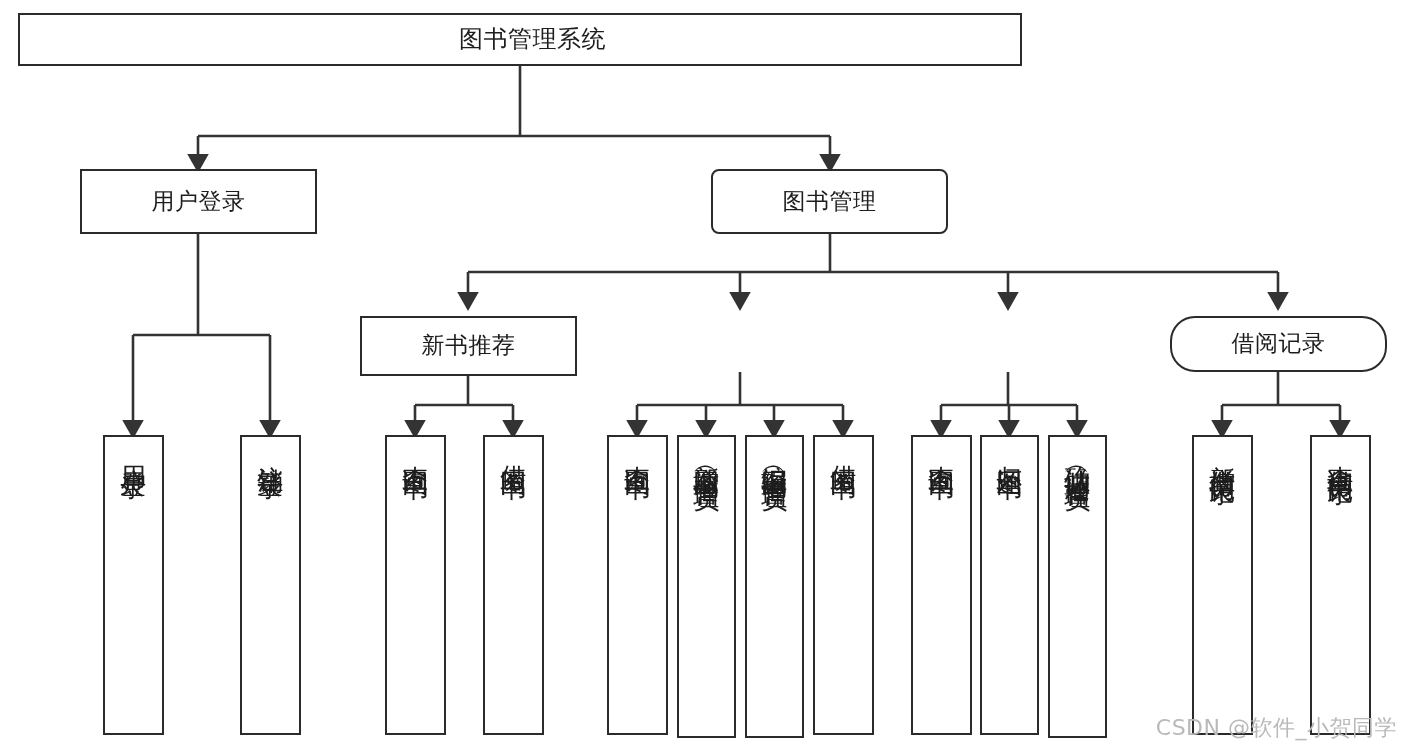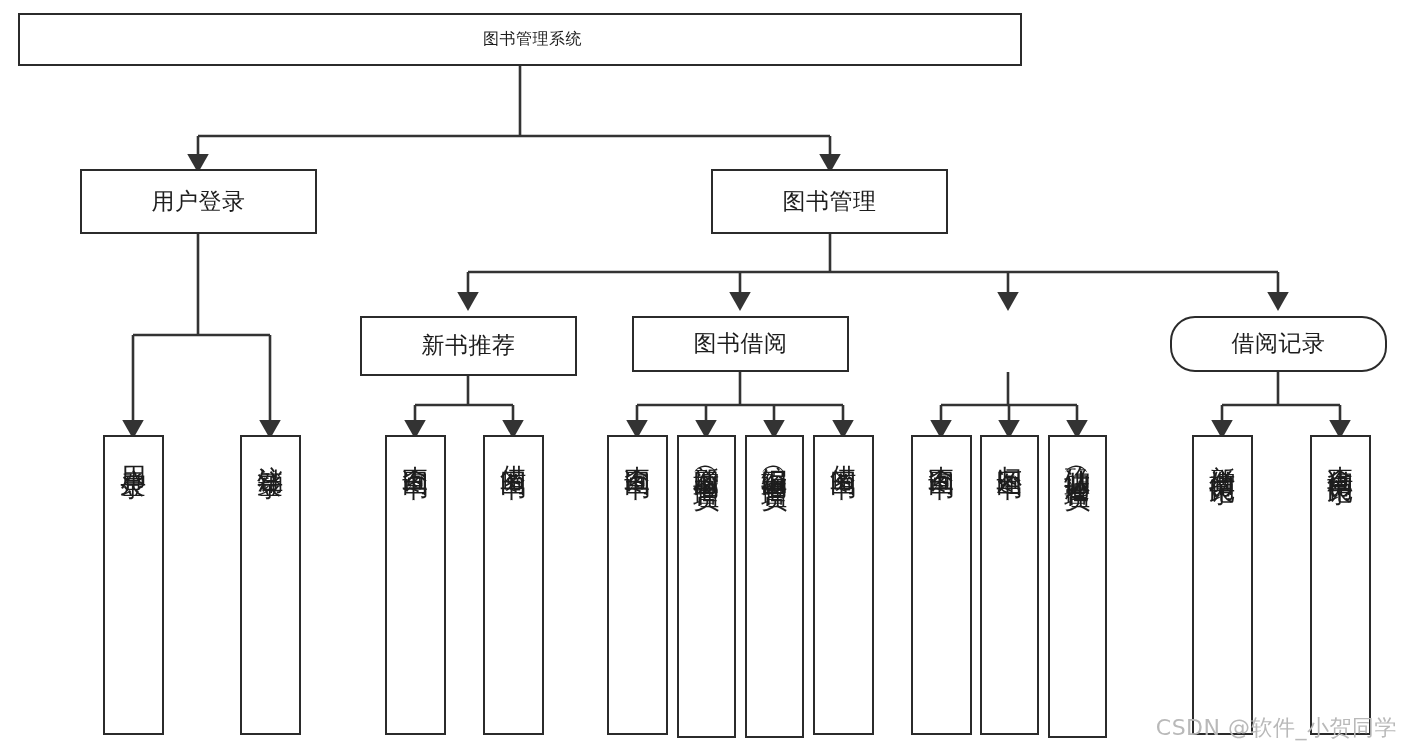--- a/index.html
+++ b/index.html
@@ -35,21 +35,21 @@
     text-align:center;
     line-height:1.18;
     color:#1d1d1d;
     white-space:nowrap;
   }
   
   .node.horiz .cap{
     font-size:23px;
     letter-spacing:.5px;
   }
-  .node.root .cap{ font-size:16px;margin-left:25px; }
+  .node.root .cap{ font-size:24px;margin-left:25px; }
   
   .node.vert{
     align-items:flex-start;
     padding-top:8px;
   }
   .node.vert .cap{
     writing-mode:vertical-rl;
     text-orientation:upright;
     font-size:26px;
     line-height:1.02;
@@ -125,31 +125,28 @@
   </svg>
 
   <div class="node horiz root" style="left:18px; top:13px; width:1004px; height:53px;">
     <span class="cap">图书管理系统</span>
   </div>
 
   <div class="node horiz" style="left:80px; top:169px; width:237px; height:65px;">
     <span class="cap">用户登录</span>
   </div>
 
-  <div class="node horiz" style="left:711px; top:169px; width:237px; height:65px;">
+  <div class="node horiz" style="left:711px; top:169px; width:237px; height:65px;border-radius:8px;">
     <span class="cap">图书管理</span>
   </div>
 
   <div class="node horiz" style="left:360px; top:316px; width:217px; height:60px;">
     <span class="cap">新书推荐</span>
   </div>
 
-  <div class="node horiz" style="left:632px; top:316px; width:217px; height:56px;">
-    <span class="cap">图书借阅</span>
-  </div>
 
 
   <div class="node horiz" style="left:1170px; top:316px; width:217px; height:56px;border-radius:25px;">
     <span class="cap">借阅记录</span>
   </div>
 
   <div class="node vert" style="left:103px; top:435px; width:61px; height:300px;">
     <span class="cap">用户登录</span>
   </div>
 

